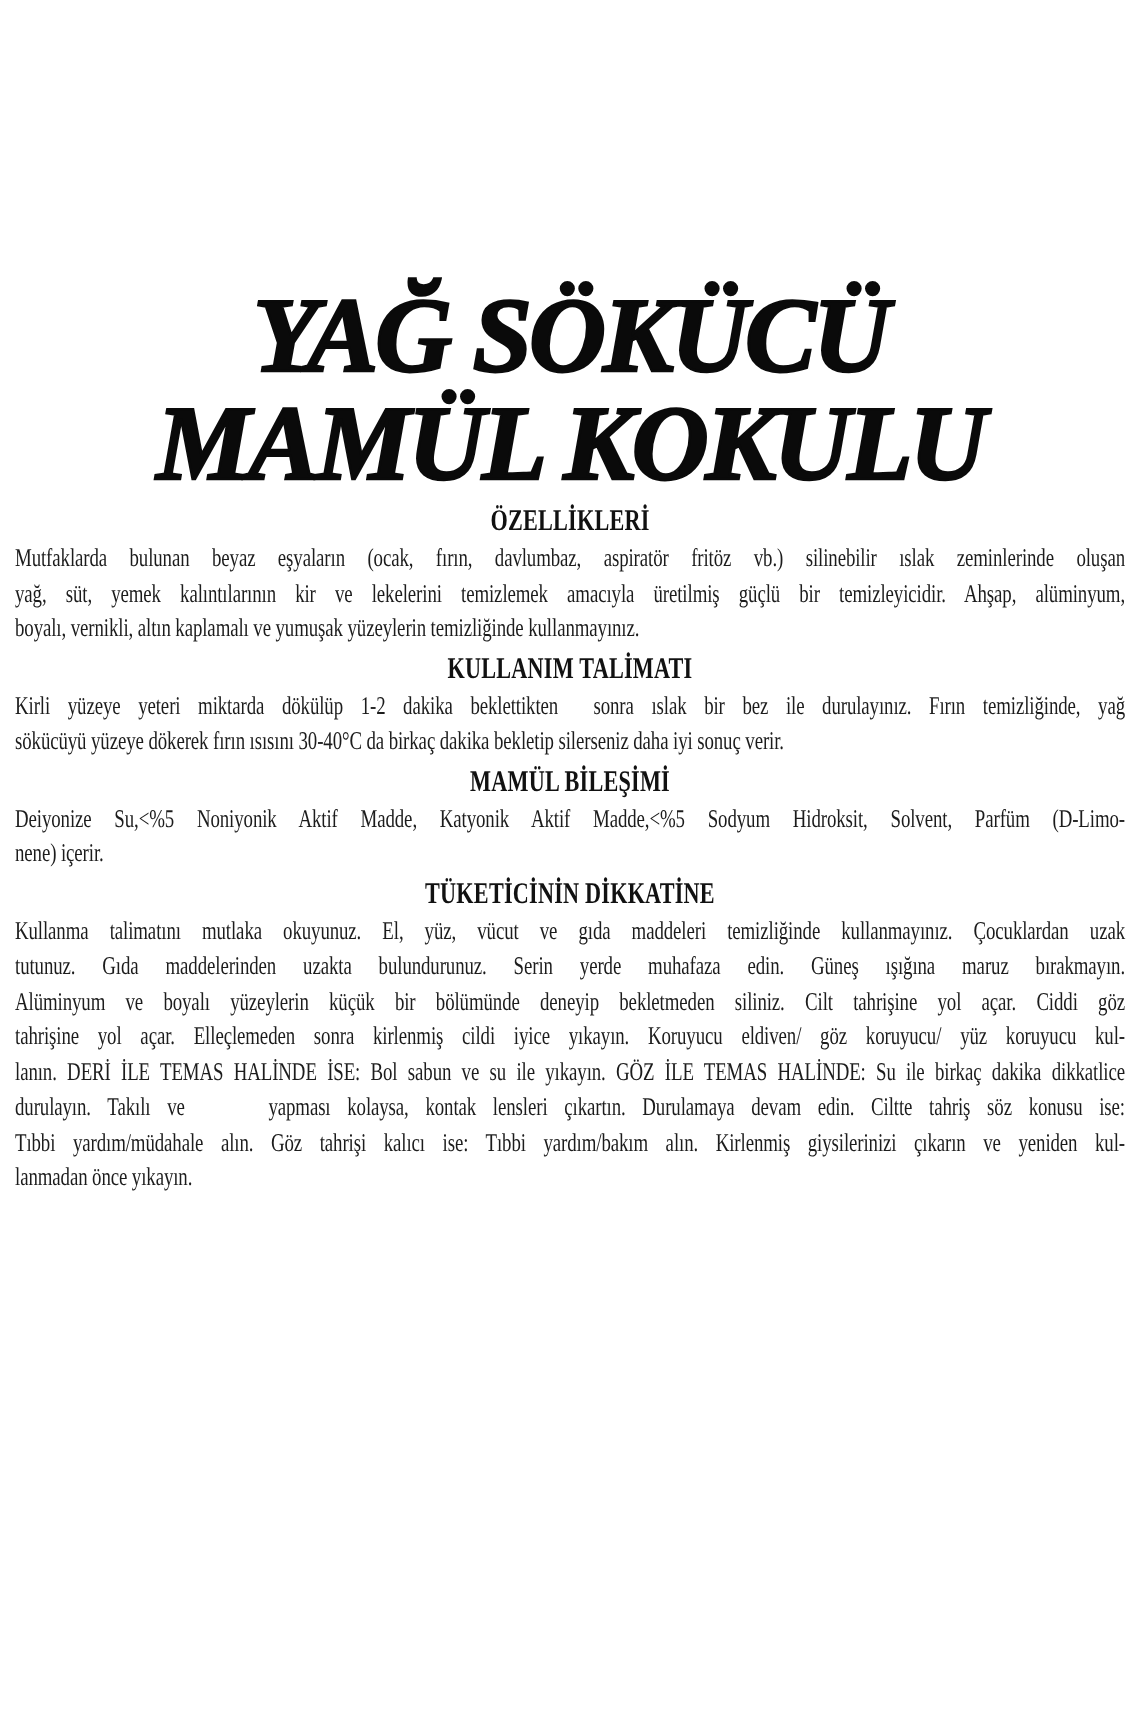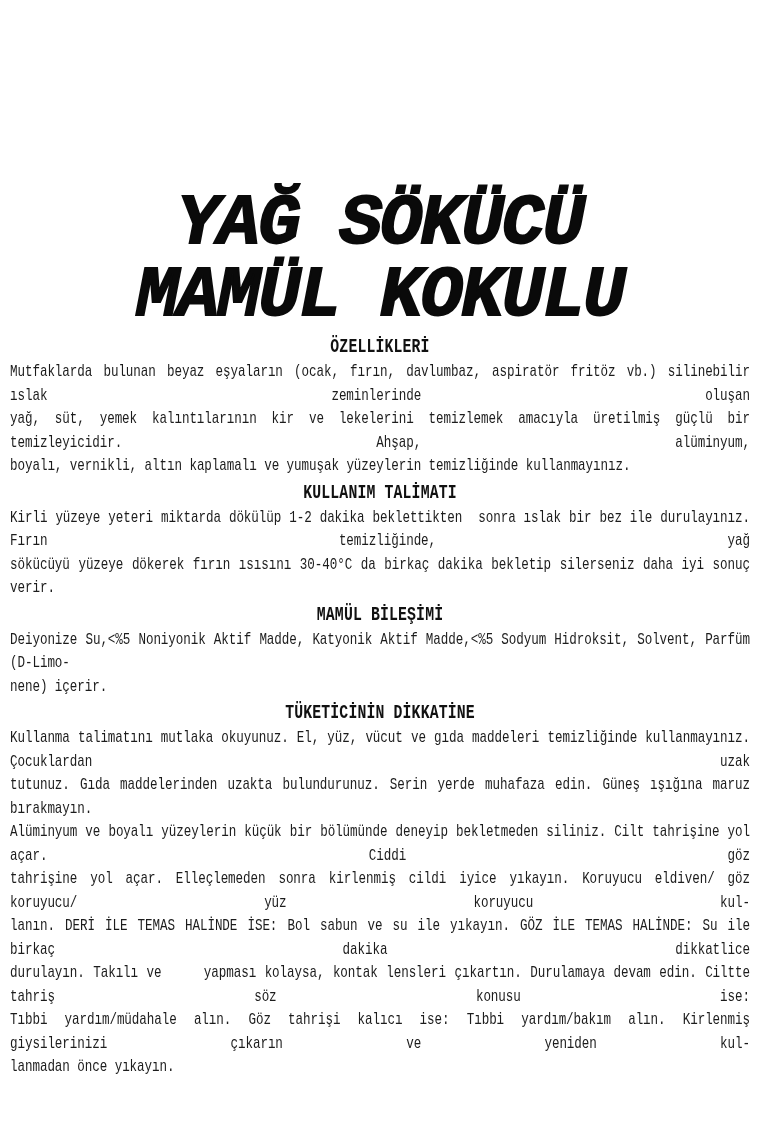--- a/index.html
+++ b/index.html
@@ -6,21 +6,21 @@
     margin: 0;
     padding: 0;
     background: #ffffff;
     overflow-x: hidden;
   }
   .page {
     position: relative;
     width: 760px;
     height: 1140px;
     background: #ffffff;
-    font-family: Liberation Mono, monospace;
+    font-family: Liberation Serif, serif;
     color: #1c1c1c;
     overflow: hidden;
   }
   .title-block {
     padding-top: 188px;
     text-align: center;
     color: #0a0a0a;
   }
   .title-line {
     font-size: 71px;

